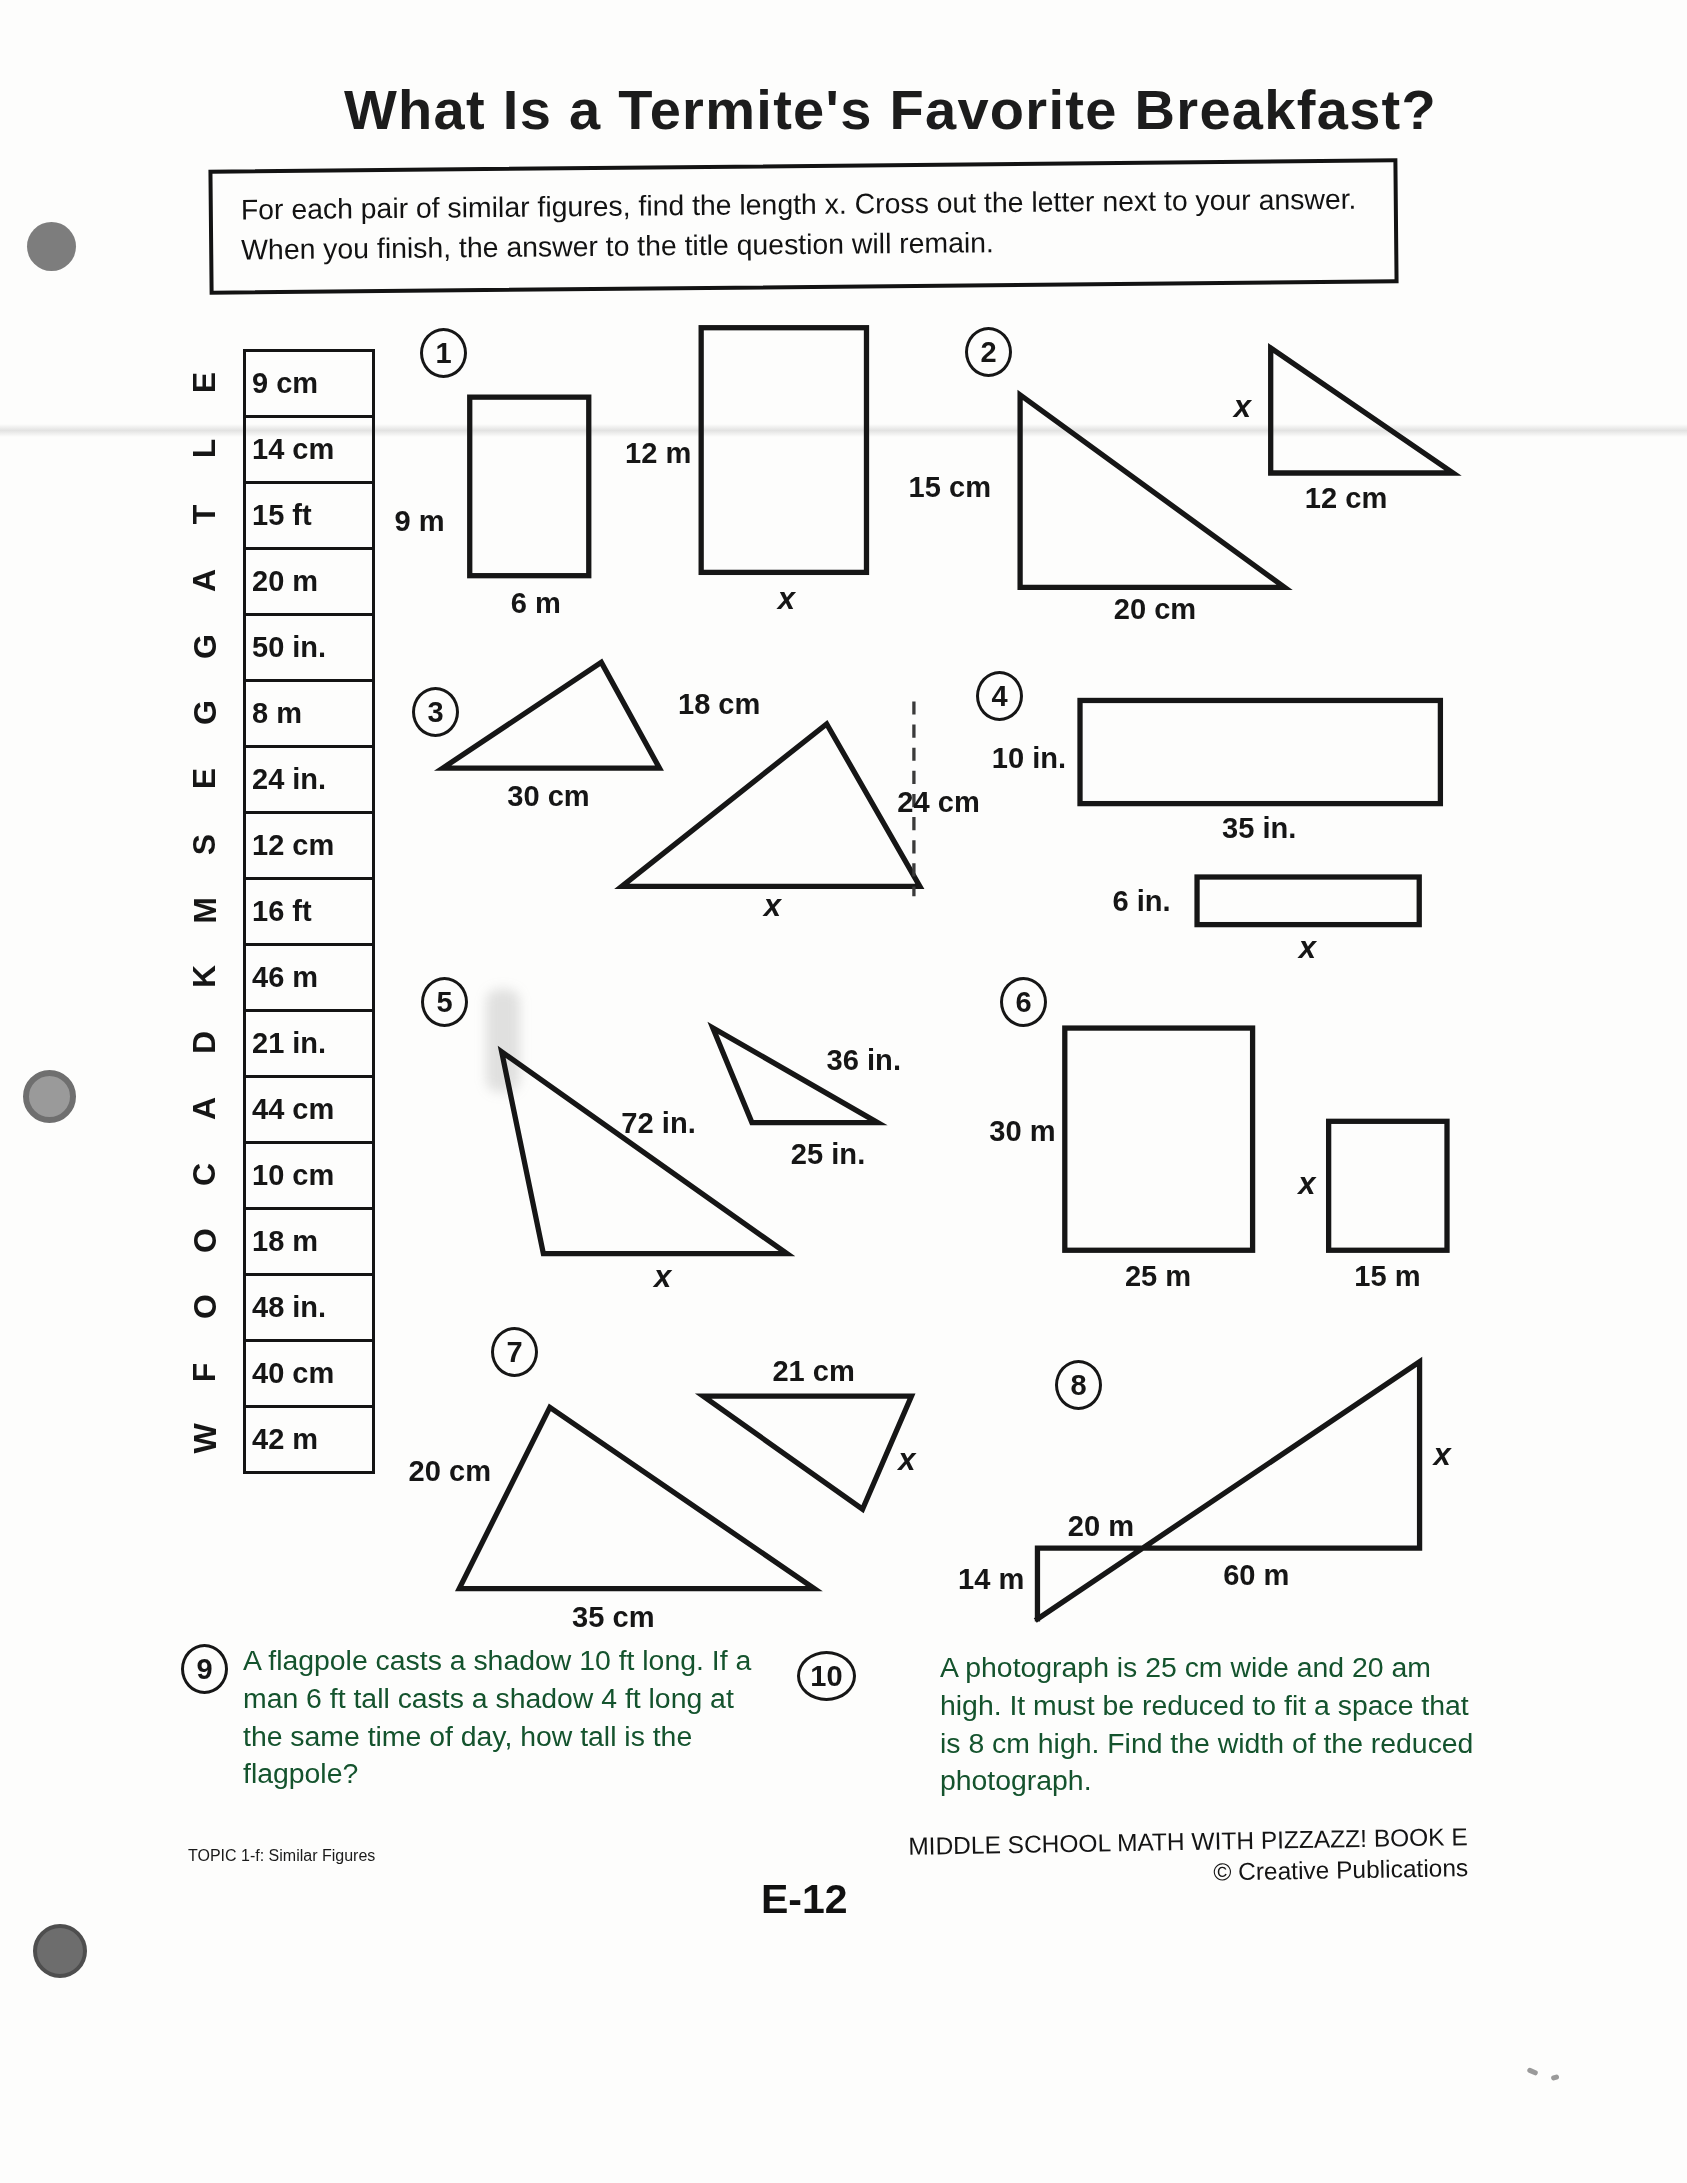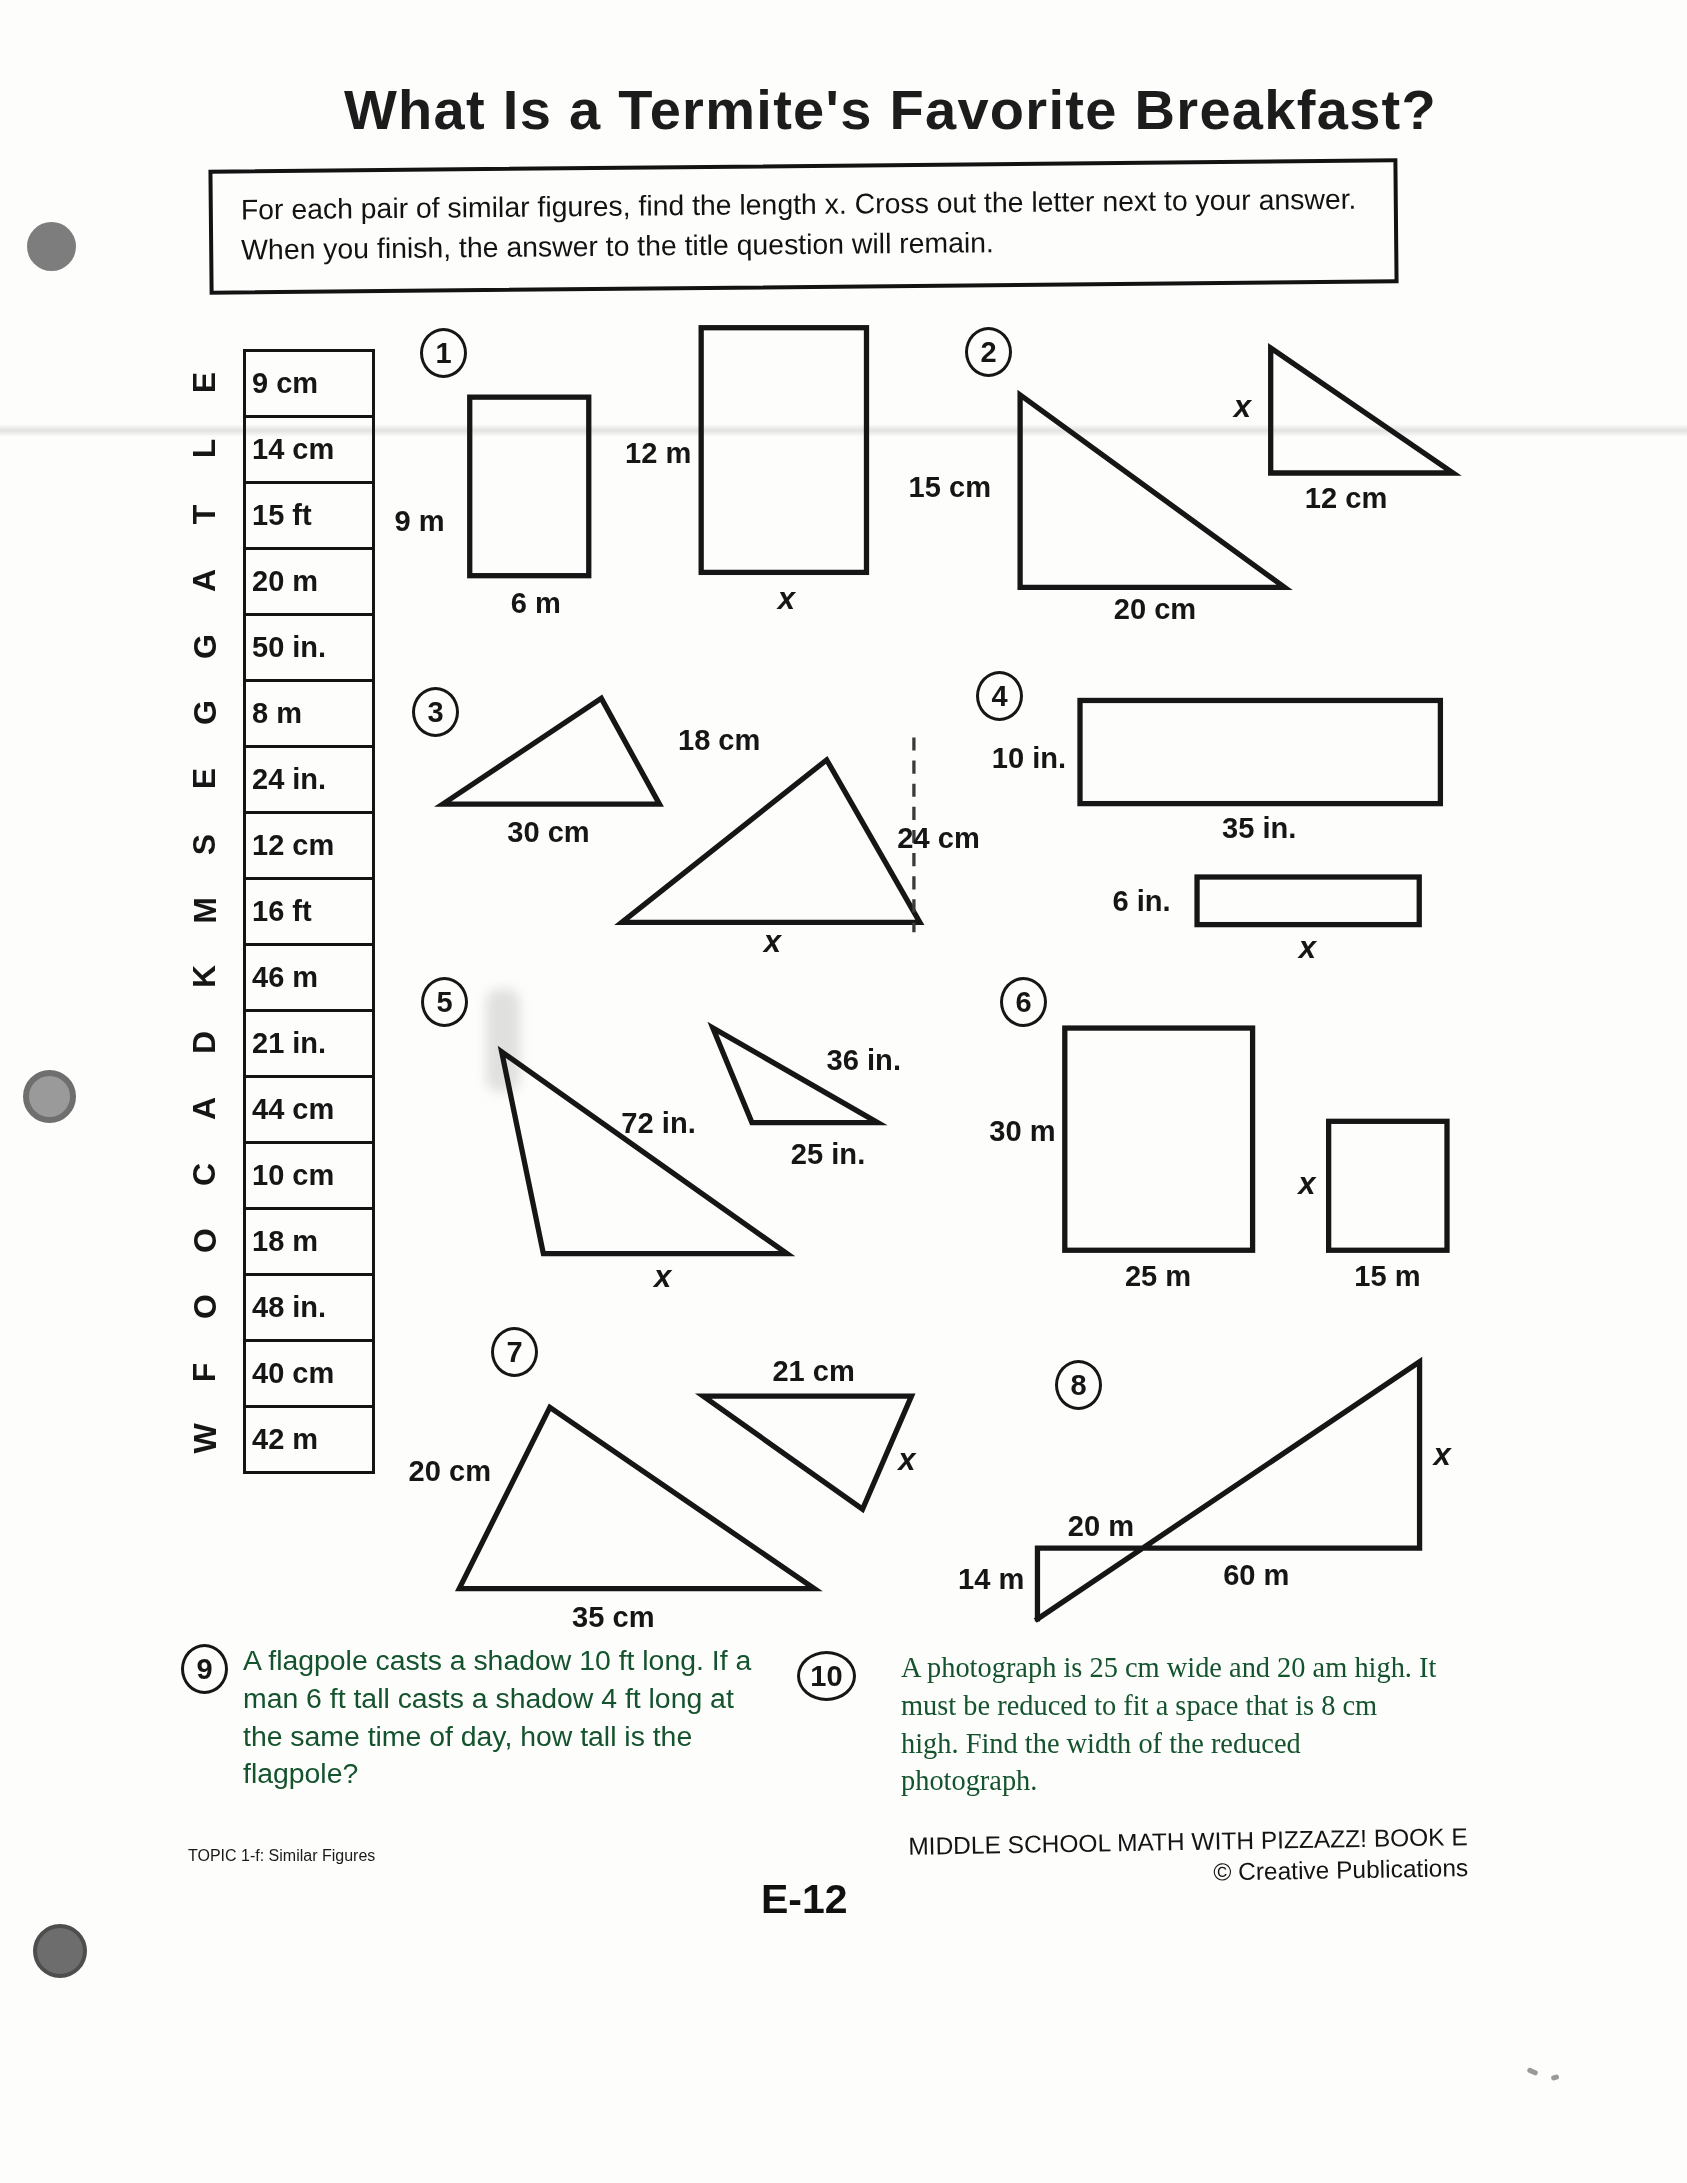--- a/index.html
+++ b/index.html
@@ -155,21 +155,21 @@
       <polygon class="shape" points="162,127 162,418 562,418"></polygon>
       <polygon class="shape" points="541,56 541,245 817,245"></polygon>
       <text x="118" y="282" text-anchor="end">15 cm</text>
       <text x="366" y="466" text-anchor="middle">20 cm</text>
       <text x="498" y="160" text-anchor="middle" class="xl">x</text>
       <text x="655" y="298" text-anchor="middle">12 cm</text>
     </svg>
   </div>
 
   <div class="num" style="left:412px;top:687px;">3</div>
-  <div class="prob" style="left:397px;top:668px;width:595px;height:304px;">
+  <div class="prob" style="left:397px;top:632px;width:595px;height:304px;">
     <svg width="595" height="304" viewBox="0 0 900 460">
       <polygon class="shape" points="69,206 309,46 397,206"></polygon>
       <polygon class="shape" points="340,385 650,139 791,385"></polygon>
       <line class="dash" x1="782" y1="105" x2="782" y2="400"></line>
       <text x="425" y="124" text-anchor="start">18 cm</text>
       <text x="229" y="263" text-anchor="middle">30 cm</text>
       <text x="757" y="273" text-anchor="start">24 cm</text>
       <text x="568" y="430" text-anchor="middle" class="xl">x</text>
     </svg>
   </div>
@@ -230,21 +230,21 @@
       <text x="98" y="441" text-anchor="end">14 m</text>
       <text x="449" y="435" text-anchor="middle">60 m</text>
       <text x="730" y="254" text-anchor="middle" class="xl">x</text>
     </svg>
   </div>
 
   <div class="num" style="left:181px;top:1644px;">9</div>
   <div class="wordprob" style="left:243px;top:1642px;width:513px;">A flagpole casts a shadow 10 ft long. If a man 6 ft tall casts a shadow 4 ft long at the same time of day, how tall is the flagpole?</div>
 
   <div class="num num--wide" style="left:797px;top:1651px;">10</div>
-  <div class="wordprob" style="left:901px;top:1649px;width:536px;font-family:Liberation Serif, serif;">A photograph is 25 cm wide and 20 am high. It must be reduced to fit a space that is 8 cm high. Find the width of the reduced photograph.</div>
+  <div class="wordprob" style="left:940px;top:1649px;width:536px;">A photograph is 25 cm wide and 20 am high. It must be reduced to fit a space that is 8 cm high. Find the width of the reduced photograph.</div>
 
   <div class="footer-left">TOPIC 1-f: Similar Figures</div>
   <div class="footer-code">E-12</div>
   <div class="footer-right">
     <div>MIDDLE SCHOOL MATH WITH PIZZAZZ! BOOK E</div>
     <div>© Creative Publications</div>
   </div>
 
 </div>
 

